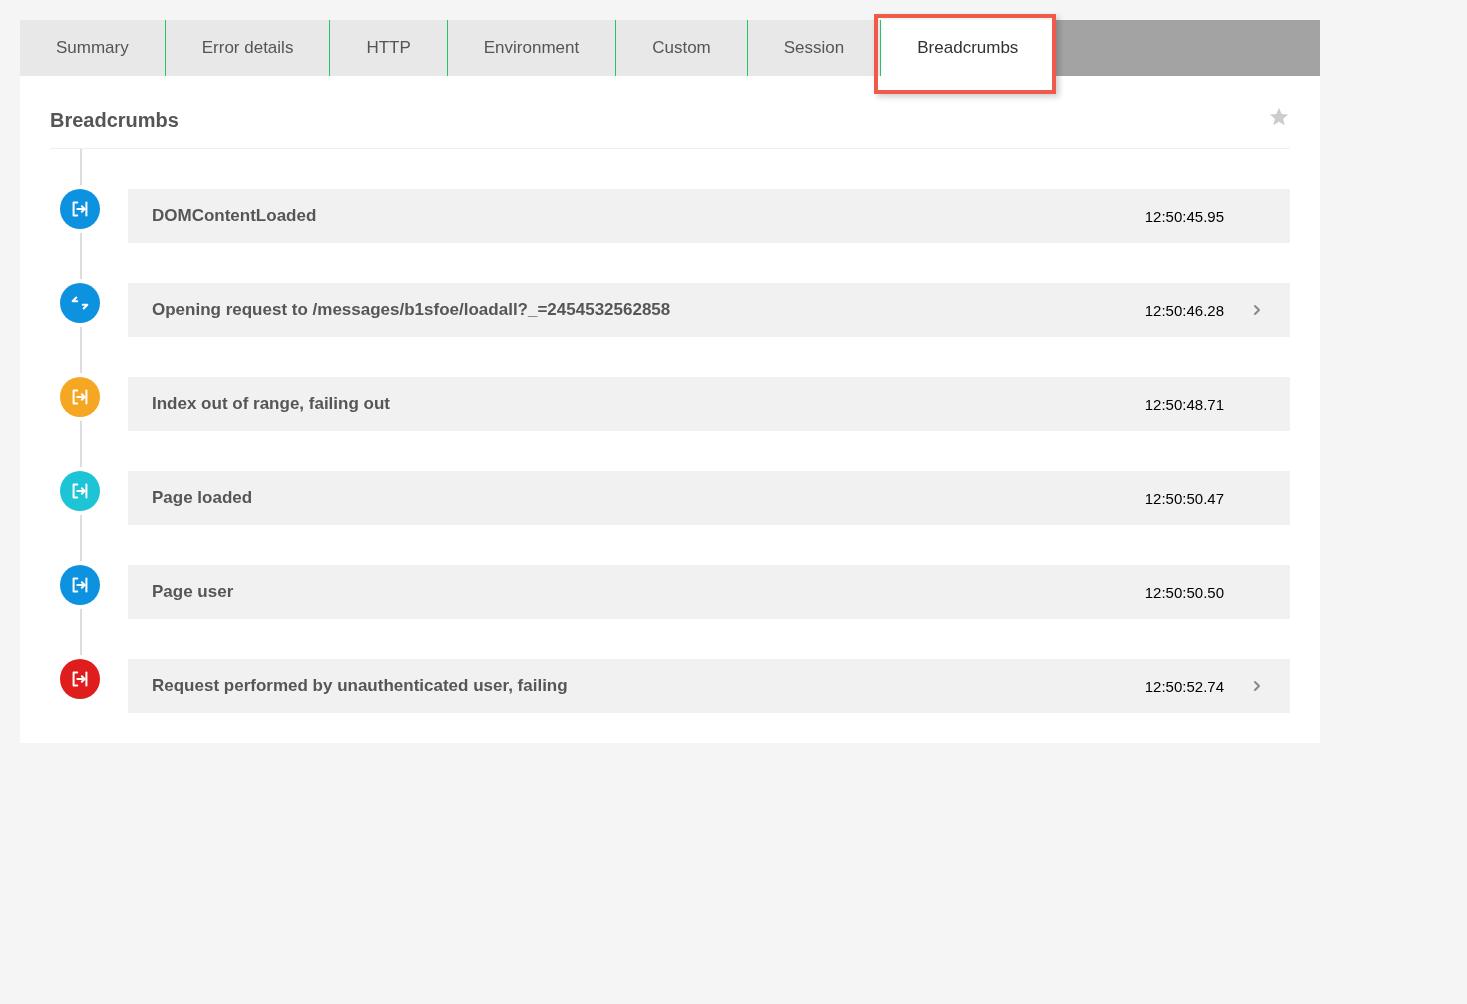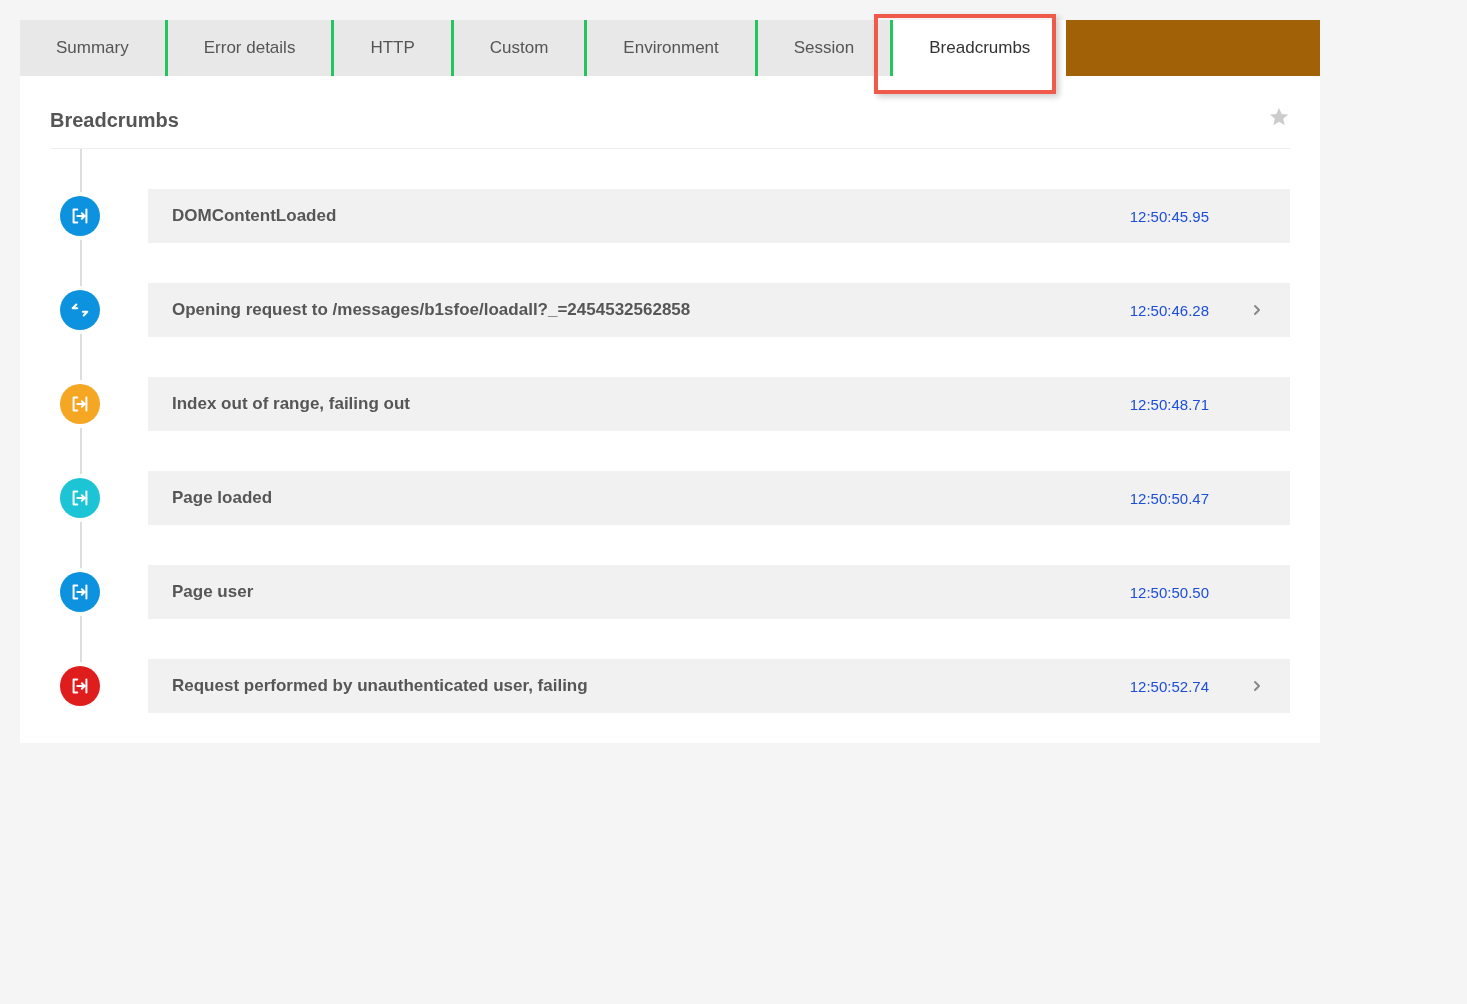--- a/index.html
+++ b/index.html
@@ -15,32 +15,32 @@
       color: #333;
     }
     
     .outer-container {
       max-width: 1300px;
       background: #e8e8e8;
     }
     
     .tabs-bar {
       display: flex;
-      background: #a16207;
+      background: #a3a3a3;
       border-bottom: none;
       position: relative;
     }
     
     .tab {
       padding: 18px 36px;
       font-size: 17px;
       color: #555;
       cursor: pointer;
       user-select: none;
-      border-left: 3px solid #22c55e;
+      border-left: 1px solid #22c55e;
       white-space: nowrap;
       background: #e8e8e8;
     }
 
     .tab:first-child {
       border-left: none;
     }
     
     .tab.active {
       background: #fff;
@@ -92,24 +92,22 @@
       left: 20px;
       top: -40px;
       bottom: 20px;
       width: 2px;
       background: #ddd;
       z-index: 0;
     }
     
     .breadcrumb-item {
       display: flex;
-      align-items: center;
       margin-bottom: 40px;
       position: relative;
-      gap: 20px;
     }
     
     .breadcrumb-item:last-child {
       margin-bottom: 0;
     }
     
     .crumb-icon {
       width: 40px;
       height: 40px;
       border-radius: 50%;
@@ -139,22 +137,22 @@
     
     .crumb-message {
       flex: 1;
       font-size: 17px;
       font-weight: 600;
       color: #565656;
     }
     
     .crumb-time {
       font-size: 15px;
-      color: #1d4ed8;
-      margin-right: 39px;
+      color: #000000;
+      margin-right: 24px;
       white-space: nowrap;
     }
     
     .chevron {
       color: #888;
       font-size: 18px;
       width: 18px;
       display: flex;
       align-items:center;
       justify-content:center;
@@ -167,22 +165,22 @@
   </style>
 </head>
 <body>
 
 <div class="outer-container">
 
   <div class="tabs-bar">
     <div class="tab">Summary</div>
     <div class="tab">Error details</div>
     <div class="tab">HTTP</div>
+    <div class="tab">Environment</div>
     <div class="tab">Custom</div>
-    <div class="tab">Environment</div>
     <div class="tab">Session</div>
     <div class="tab active" id="active-tab">Breadcrumbs</div>
     <div class="tab-highlight" id="tab-highlight" style="left: 854.266px; top: -6px; width: 182.109px; height: 80px;"></div>
   </div>
 
   <div class="content-panel">
     <div class="panel-header">
       <div class="panel-title">Breadcrumbs</div>
       <div class="star-icon">
         <svg viewBox="0 0 24 24" width="22" height="22" fill="#ccc">

